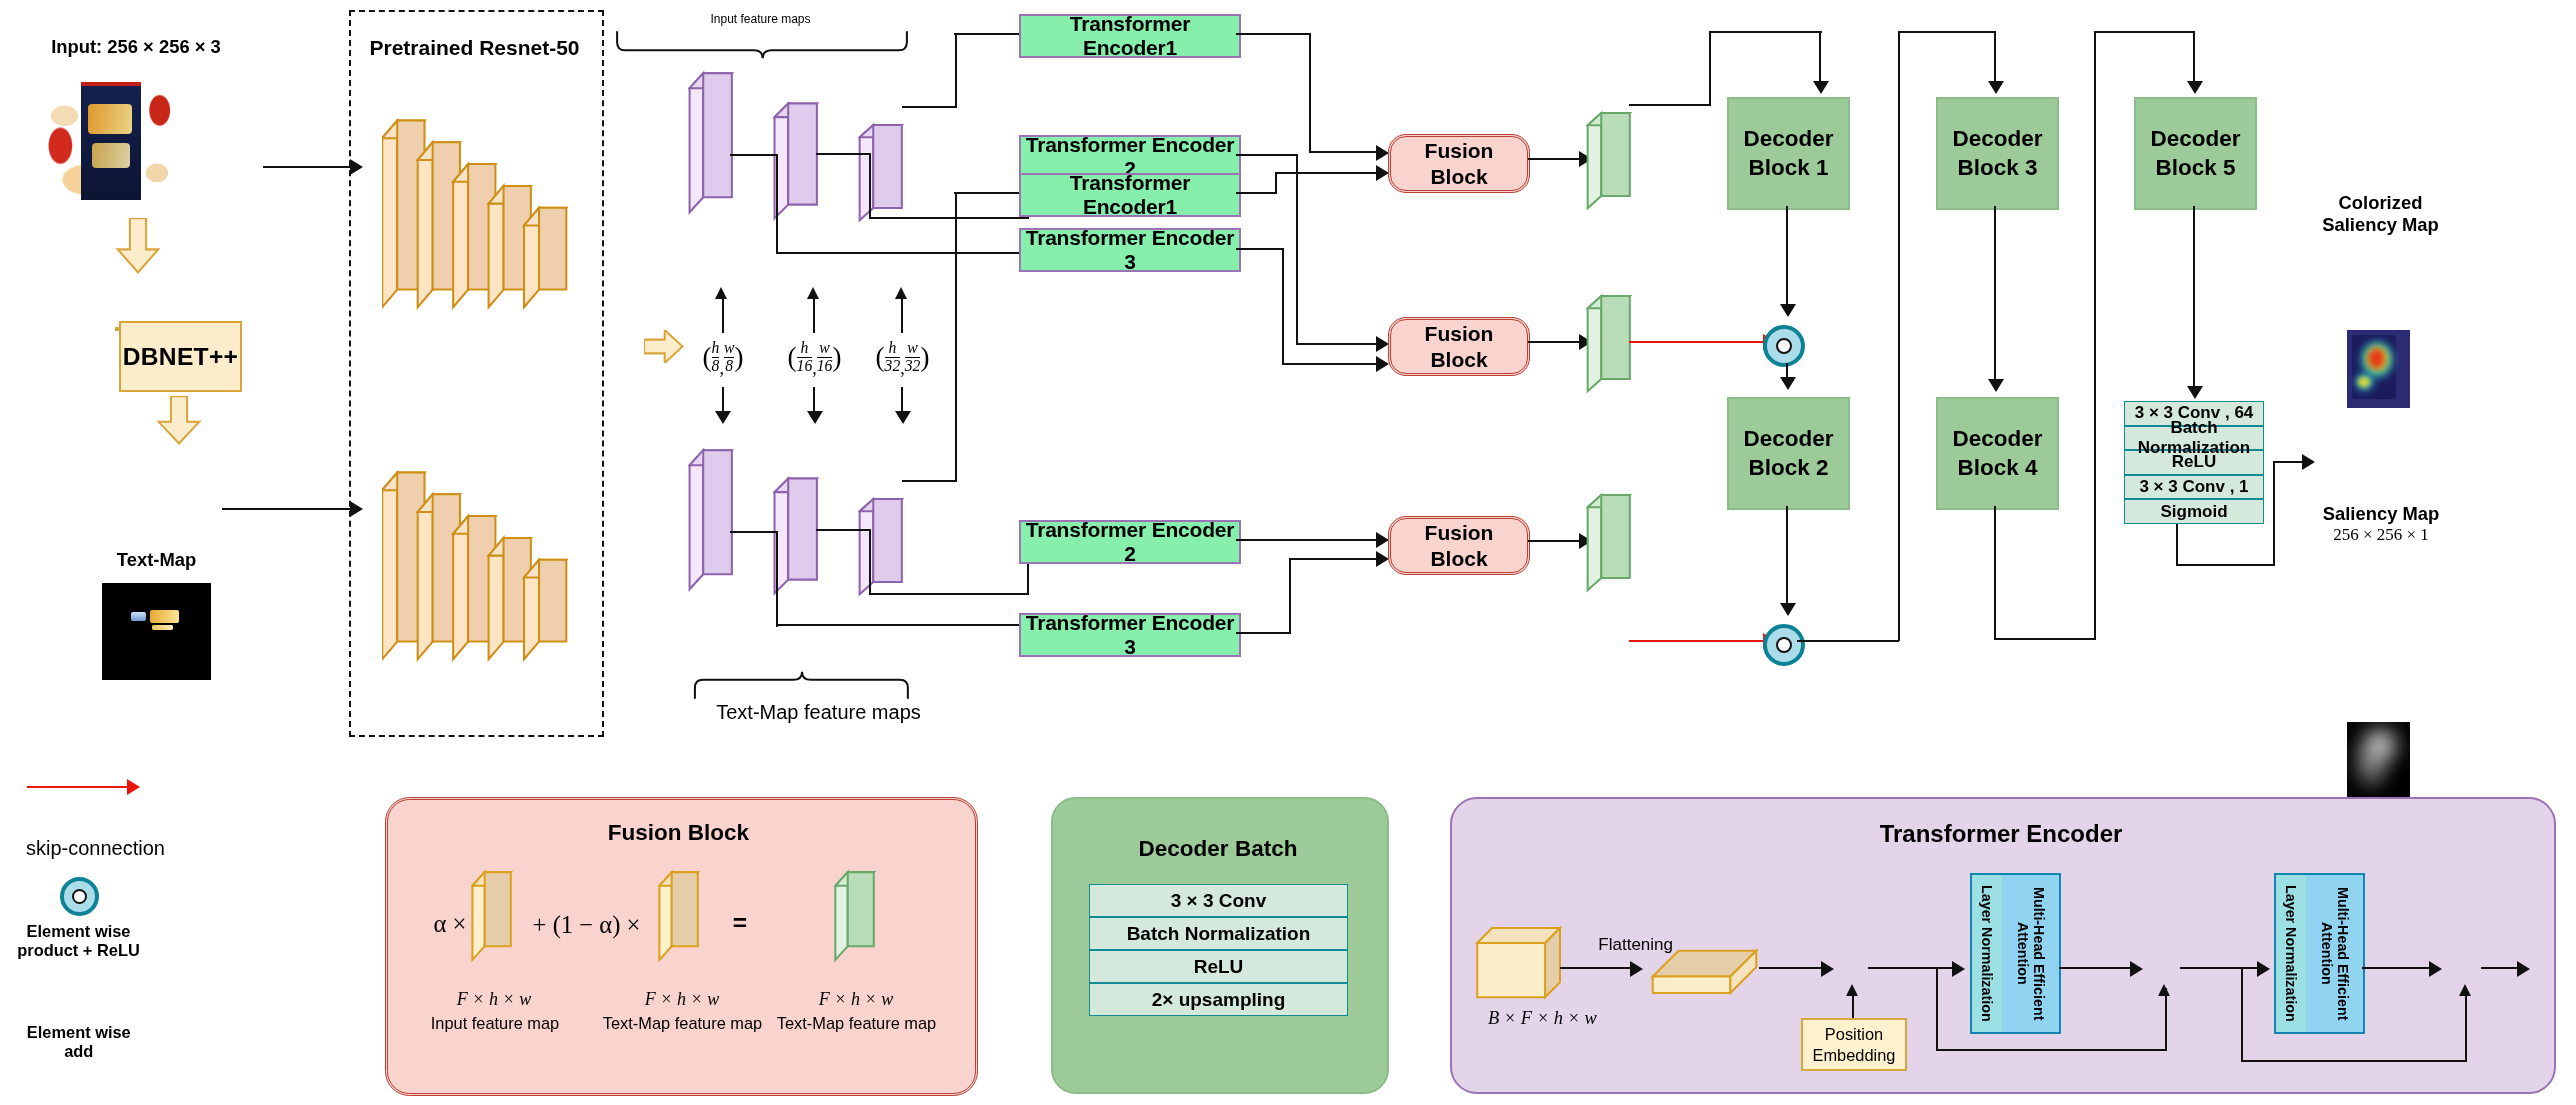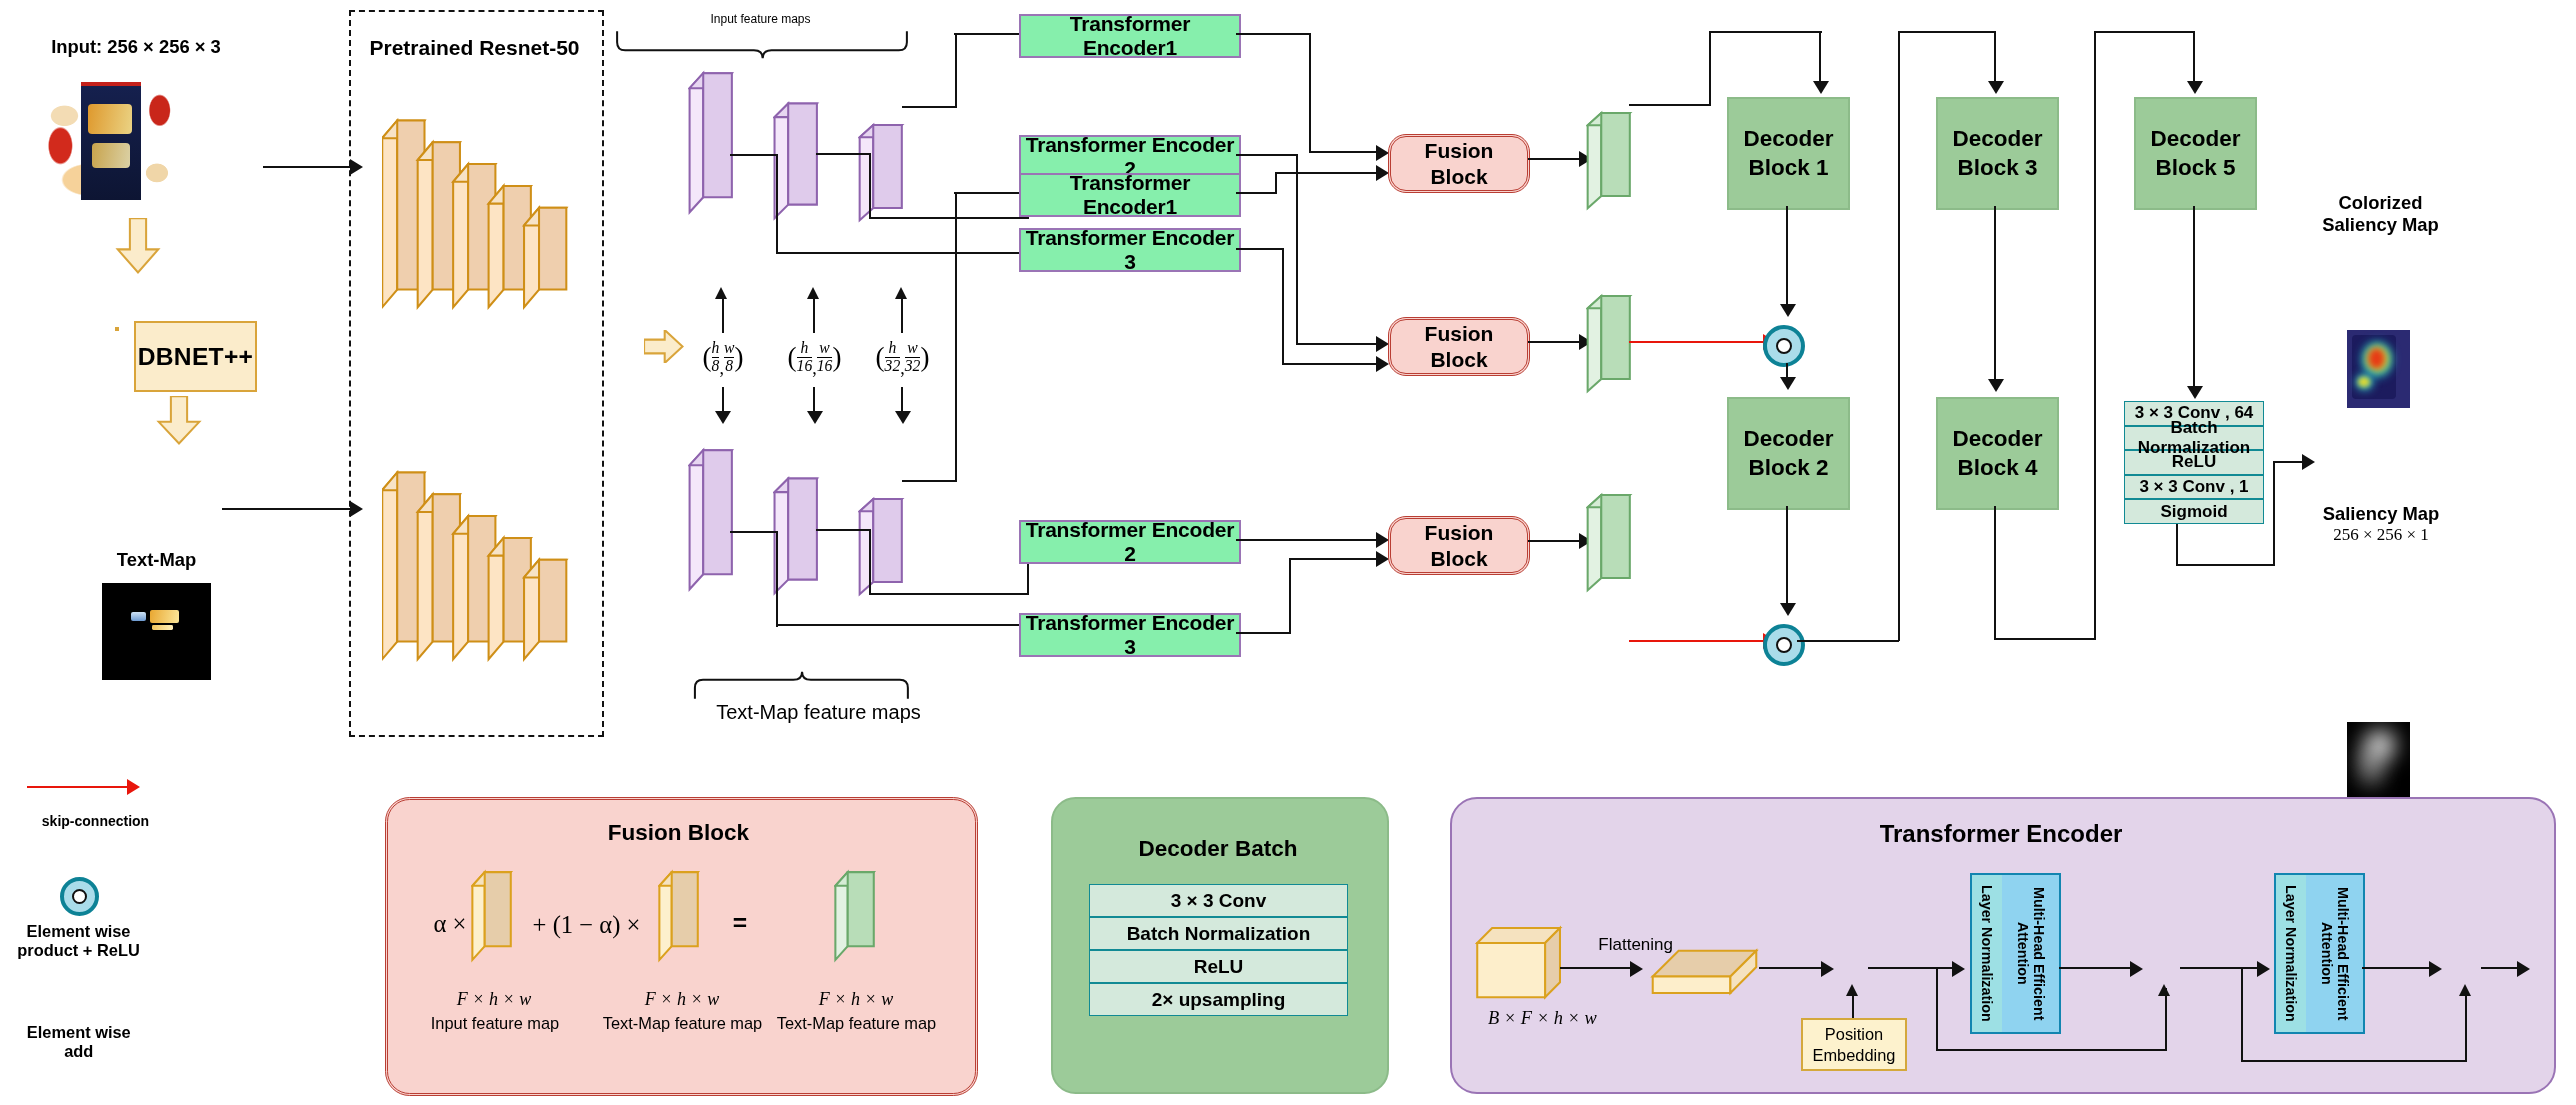--- a/index.html
+++ b/index.html
@@ -82,21 +82,21 @@
 
 <div class="abs prod" style="left:40px;top:75px;width:136px;height:136px;">
   <div class="bag"></div>
 </div>
 
 <svg class="abs" style="left:115px;top:218px;" width="46" height="56" viewBox="0 0 68 82">
   <polygon points="22,0 46,0 46,46 64,46 34,80 4,46 22,46" fill="#fbeccb" stroke="#d9a43a" stroke-width="3"></polygon>
 </svg>
 
 <div class="abs dbnet ctr" style="left:115px;top:327px;width:0;"></div>
-<div class="abs dbnet ctr" style="left:119px;top:321px;width:119px;height:67px;margin-left:15px;">
+<div class="abs dbnet ctr" style="left:119px;top:321px;width:119px;height:67px;">
   <span>DBNET++</span>
 </div>
 
 <svg class="abs" style="left:156px;top:396px;" width="46" height="49" viewBox="0 0 68 72">
   <polygon points="22,0 46,0 46,38 64,38 34,70 4,38 22,38" fill="#fbeccb" stroke="#d9a43a" stroke-width="3"></polygon>
 </svg>
 
 <div class="abs textmap" style="left:102px;top:447px;width:109px;height:97px;">
   <div class="t1"></div>
     <div class="t2"></div>
@@ -507,21 +507,21 @@
   <div class="blob" style="left:22%;top:36%;width:30%;height:26%;opacity:.8;"></div>
   <div class="blob" style="left:26%;top:56%;width:26%;height:22%;opacity:.75;"></div>
 </div>
 <div class="abs caplbl" style="left:2313px;top:503px;width:136px;">
   <span>Saliency Map</span>
   <span style="display:block;font-family:'Liberation Serif',serif;font-weight:normal;font-size:17px;">256 × 256 × 1</span>
 </div>
 
 <div class="abs hlr" style="left:27px;top:786px;width:102px;"></div>
 <div class="abs ahr" style="left:127px;top:779px;"></div>
-<div class="abs ctr" style="left:20.5px;top:809px;width:150px;height:23px;font-size:14px;font-weight:bold;">
+<div class="abs ctr" style="left:20.5px;top:837px;width:150px;height:23px;font-size:20px;font-weight:normal;">
   <span>skip-connection</span>
 </div>
 
 <div class="abs mulop" style="left:60px;top:877px;width:31px;height:31px;">
   <i style="width:11.6px;height:11.6px;"></i>
 </div>
 <div class="abs ctr" style="left:0;top:929px;width:157px;height:23px;font-size:16.4px;font-weight:bold;">
   <span>Element wise product + ReLU</span>
 </div>
 

